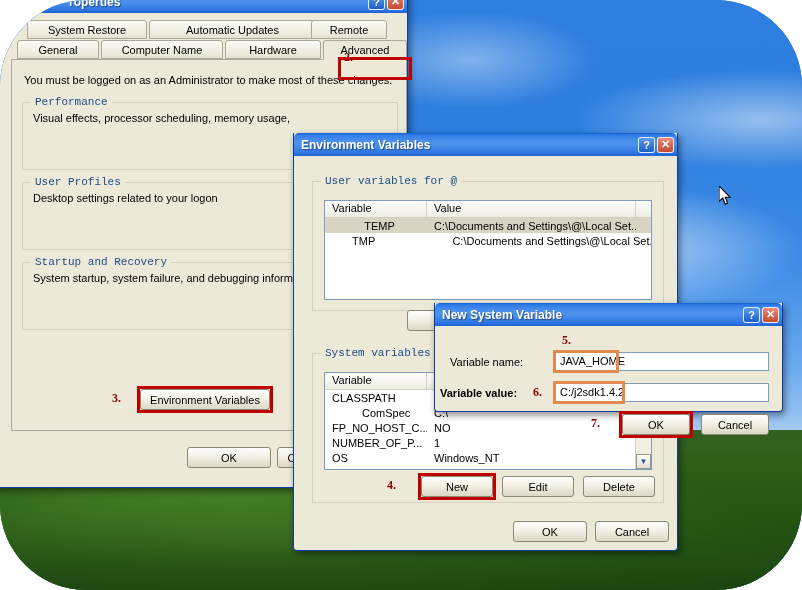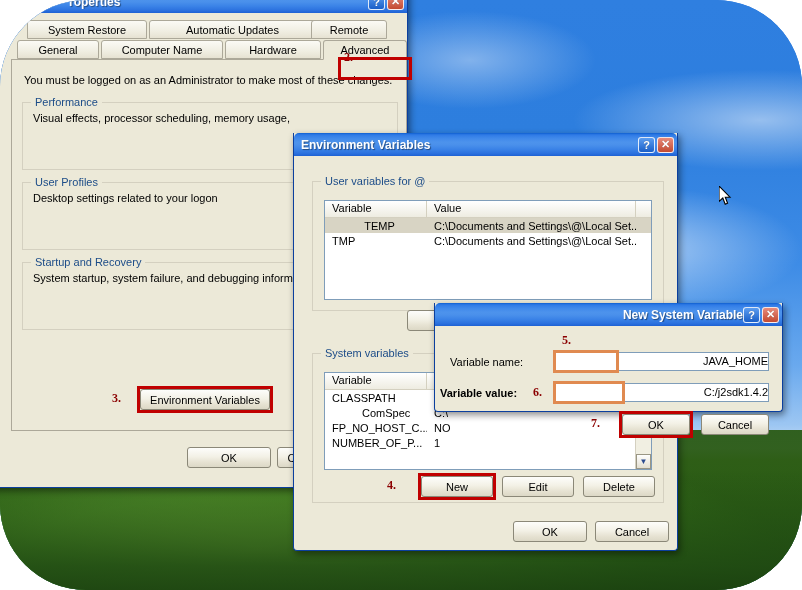--- a/index.html
+++ b/index.html
@@ -90,21 +90,21 @@
   
   .group {
     position:absolute;
     border:1px solid #d4d0c0;
     border-top-color:#d4d0c0;
     background:transparent;
   }
   .group-title {
     position:absolute; top:-7px; left:8px;
     background:#ece9d8; padding:0 4px;
-    color:#1c4c88; font-size:11px;
+    color:#1c4c88; font-size:11px;font-family:Liberation Mono, monospace;
   }
   .group-body { padding:9px 10px; color:#000; font-size:11px; }
 
   
   .btn {
     background: linear-gradient(to bottom,#fdfdfb 0%,#f3f1e6 45%,#e6e2d2 75%,#dcd8c6 100%);
     border:1px solid #8b8878;
     border-radius:3px;
     font-size:11px; color:#000;
     display:flex; align-items:center; justify-content:center;
@@ -290,21 +290,21 @@
     <div class="listview" style="left:30px; top:67px; width:328px; height:100px;">
       <div class="lv-head">
         <div class="lv-th" style="width:102px;">Variable</div>
         <div class="lv-th" style="width:209px;">Value</div>
       </div>
       <div class="lv-row sel">
         <div class="lv-cell" style="width:102px;">TEMP</div>
         <div class="lv-cell" style="width:209px;">C:\Documents and Settings\@\Local Set...</div>
       </div>
       <div class="lv-row">
-        <div class="lv-cell" style="width:102px;">TMP</div>
+        <div class="lv-cell" style="width:102px;margin-left:20px;">TMP</div>
         <div class="lv-cell" style="width:209px;">C:\Documents and Settings\@\Local Set...</div>
       </div>
     </div>
 
     <div class="btn" style="position:absolute; left:113px; top:177px; width:72px; height:21px;"></div>
 
     <div class="group" style="left:18px; top:220px; width:352px; height:150px;">
       <span class="group-title">System variables</span>
     </div>
 
@@ -322,20 +322,24 @@
         <div class="lv-cell" style="width:209px;">C:\</div>
       </div>
       <div class="lv-row">
         <div class="lv-cell" style="width:102px;">FP_NO_HOST_C...</div>
         <div class="lv-cell" style="width:209px;">NO</div>
       </div>
       <div class="lv-row">
         <div class="lv-cell" style="width:102px;">NUMBER_OF_P...</div>
         <div class="lv-cell" style="width:209px;">1</div>
       </div>
+      <div class="lv-row">
+        <div class="lv-cell" style="width:102px;">OS</div>
+        <div class="lv-cell" style="width:209px;">Windows_NT</div>
+      </div>
       <div class="vscroll">
         <div class="vscroll-btn" style="bottom:0;">
             <span>▼</span>
           </div>
       </div>
     </div>
 
     <div class="btn" style="position:absolute; left:127px; top:343px; width:72px; height:21px;">
       <span>New</span>
     </div>
@@ -350,21 +354,21 @@
     </div>
 
     <div class="btn" style="position:absolute; left:219px; top:388px; width:74px; height:21px;">
       <span>OK</span>
     </div>
     <div class="btn" style="position:absolute; left:301px; top:388px; width:74px; height:21px;">
       <span>Cancel</span>
     </div>
   </div>
 
-  <div class="xp-window" style="left:434px; top:303px; width:349px; height:109px; z-index:40;text-align:right;">
+  <div class="xp-window" style="left:434px; top:303px; width:349px; height:109px; z-index:40;">
     <div class="titlebar">
       <span class="title-text">New System Variable</span>
       <span class="title-btns">
         <span class="tbtn help">?</span>
         <span class="tbtn close">✕</span>
       </span>
     </div>
 
     <div class="lbl" style="left:15px; top:53px;">
       <span>Variable name:</span>

